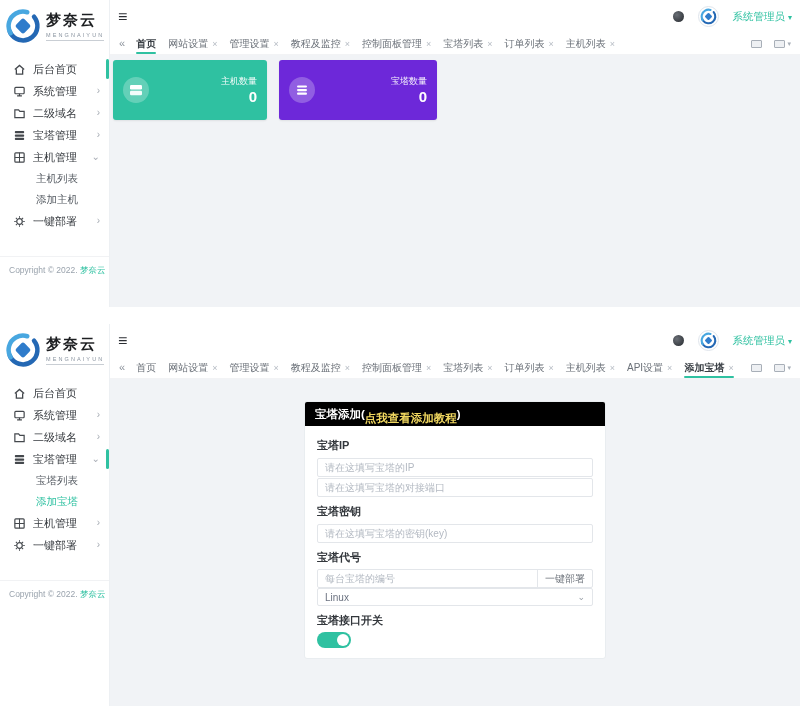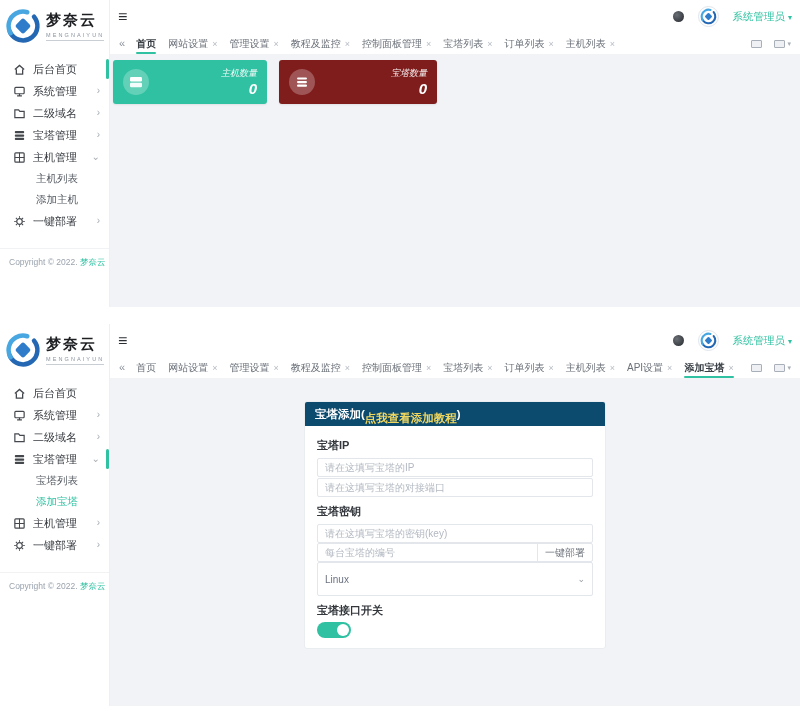--- a/index.html
+++ b/index.html
@@ -19,21 +19,21 @@
   .logo-cn { font-size:15px; font-weight:bold; color:#1d1f22; letter-spacing:2px; }
   .logo-en { font-size:5.5px; color:#8a94a0; letter-spacing:2.1px; margin-top:2px; border-bottom:1px solid #c9ced4; padding-bottom:2px; }
   .menu { padding-top:6px; }
   .menu-item { height:22px; display:flex; align-items:center; gap:7px; padding:0 9px 0 13px; font-size:11px; color:#35393e; position:relative; cursor:pointer; }
   .mi-icon { width:13px; height:13px; display:flex; align-items:center; justify-content:center; color:#44484d; }
   .mi-label { flex:1; }
   .mi-arrow { color:#a8adb5; font-size:10px; line-height:1; }
   .active-bar { position:absolute; right:0; top:1px; bottom:1px; width:3px; background:#2fc1a1; border-radius:2px; }
   .submenu-item { height:21px; line-height:21px; padding-left:36px; font-size:10.5px; color:#565c63; cursor:pointer; }
   .submenu-item.active { color:#2fc1a1; }
-  .copyright { margin-top:16px; border-top:1px solid #f1f2f4; padding:8px 9px; font-size:8.5px; color:#9aa3ad; white-space:nowrap; }
+  .copyright { margin-top:24px; border-top:1px solid #f1f2f4; padding:8px 9px; font-size:8.5px; color:#9aa3ad; white-space:nowrap; }
   .copyright .cp-brand { color:#2fc1a1; }
 
   
   .main { flex:1; display:flex; flex-direction:column; min-width:0; background:#fff; }
   .topbar { height:33px; display:flex; align-items:center; padding:0 8px; background:#fff; }
   .hamburger { font-size:16px; color:#2b2e33; cursor:pointer; line-height:1; }
   .top-right { margin-left:auto; display:flex; align-items:center; gap:14px; }
   .skin-dot { width:11px; height:11px; border-radius:50%; background:radial-gradient(circle at 35% 35%, #6a6f76, #24282d); cursor:pointer; }
   .avatar { width:21px; height:21px; border-radius:50%; border:1px solid #dfe5ec; background:#fff; display:flex; align-items:center; justify-content:center; overflow:hidden; cursor:pointer; }
   .avatar svg { width:17px; height:17px; }
@@ -50,45 +50,45 @@
   .tab-close.show { display:inline; }
   .tabbar-right { margin-left:auto; display:flex; gap:12px; align-items:center; }
   .ticon { width:11px; height:8px; border:1px solid #a8afb8; border-radius:1px; background:#eef0f3; cursor:pointer; }
   .ticon-wrap { display:flex; align-items:center; gap:2px; cursor:pointer; }
   .ticon-caret { font-size:7px; color:#a8afb8; }
 
   .content { flex:1; background:#f1f3f6; overflow:hidden; }
 
   
   .cards { display:flex; gap:12px; padding:5px 3px; align-items:flex-start; }
-  .stat-card { height:44px; border-radius:3px; color:#fff; display:flex; align-items:center; padding:0 10px; box-shadow:0 1px 2px rgba(0,0,0,.08); cursor:pointer;font-style:italic; }
+  .stat-card { height:60px; border-radius:3px; color:#fff; display:flex; align-items:center; padding:0 10px; box-shadow:0 1px 2px rgba(0,0,0,.08); cursor:pointer; }
   .stat-card.teal { width:154px; background:#2fc1a1; }
-  .stat-card.red { width:158px; background:#7f1d1d; }
+  .stat-card.red { width:158px; background:#6d28d9; }
   .stat-icon { width:26px; height:26px; border-radius:50%; background:rgba(255,255,255,.25); display:flex; align-items:center; justify-content:center; }
   .stat-right { margin-left:auto; text-align:right; }
   .stat-label { font-size:9px; opacity:.95; }
   .stat-value { font-size:15px; font-weight:bold; line-height:1.15; }
   .notice-card { width:163px; height:55px; border-radius:3px; overflow:hidden; background:#fff; box-shadow:0 1px 2px rgba(0,0,0,.05); }
   .notice-head { height:23px; background:#3b9ef9; color:#fff; display:flex; align-items:center; padding:0 8px; font-size:10px; font-weight:bold; }
   .notice-ver { margin-left:auto; display:flex; align-items:center; gap:2px; font-style:italic; font-size:8.5px; font-weight:normal; }
   .notice-body { background:#fff; height:32px; }
 
   
   .form-wrap { padding-top:22px; display:flex; justify-content:center; }
   .panel { width:302px; background:#fff; border:1px solid #e9edf0; border-radius:3px; }
-  .panel-head { height:24px; background:#0c4a6e; color:#fff; font-size:11.5px; font-weight:bold; display:flex; align-items:center; padding:0 10px; border-radius:2px 2px 0 0; }
+  .panel-head { height:24px; background:#000000; color:#fff; font-size:11.5px; font-weight:bold; display:flex; align-items:center; padding:0 10px; border-radius:2px 2px 0 0; }
   .panel-head .head-link { color:#f0d75f; cursor:pointer; text-decoration:none;margin-top:8px; }
   .panel-body { padding:5px 12px 10px; }
   .f-label { font-size:11px; font-weight:bold; color:#33373c; margin:7px 0 4px; }
   .f-input { width:100%; height:19px; border:1px solid #e3e6ea; border-radius:2px; padding:0 7px; font-size:10px; color:#333; background:#fff; outline:none; }
   ::placeholder { color:#b3b9c2; opacity:1; }
   .addon-row { display:flex; border:1px solid #e3e6ea; border-radius:2px; height:19px; background:#fff; }
   .addon-row .f-input { border:none; flex:1; height:17px; }
   .addon { border-left:1px solid #e3e6ea; font-size:10px; color:#70767e; display:flex; align-items:center; padding:0 7px; cursor:pointer; white-space:nowrap; }
-  .selectbox { height:34px; border:1px solid #e3e6ea; border-radius:2px; display:flex; align-items:center; padding:0 7px; font-size:10px; color:#6b7280; background:#fff; cursor:pointer; }
+  .selectbox { height:18px; border:1px solid #e3e6ea; border-radius:2px; display:flex; align-items:center; padding:0 7px; font-size:10px; color:#6b7280; background:#fff; cursor:pointer; }
   .sel-chev { margin-left:auto; color:#99a0a8; font-size:9px; }
   .switch { width:34px; height:16px; border-radius:9px; background:#2fc1a1; position:relative; margin-top:2px; cursor:pointer; }
   .switch::after { content:""; position:absolute; right:2px; top:2px; width:12px; height:12px; background:#fff; border-radius:50%; }
 </style>
 </head>
 <body>
 
 <svg width="0" height="0" style="position:absolute">
   <defs>
     <g id="logo-mark">
@@ -463,20 +463,21 @@
             </div>
             <div class="panel-body">
               <div class="f-label">宝塔IP</div>
               <input class="f-input" type="text" placeholder="请在这填写宝塔的IP" style="">
 
               <input class="f-input" type="text" placeholder="请在这填写宝塔的对接端口" style="">
 
               <div class="f-label">宝塔密钥</div>
               <input class="f-input" type="text" placeholder="请在这填写宝塔的密钥(key)" style="">
 
+              <div class="f-label">宝塔代号</div>
               <div class="addon-row">
                 <input class="f-input" type="text" placeholder="每台宝塔的编号" style="">
                 <span class="addon">一键部署</span>
               </div>
 
               <div class="selectbox">
                 <span>Linux</span>
                 <span class="sel-chev">⌄</span>
               </div>
 

